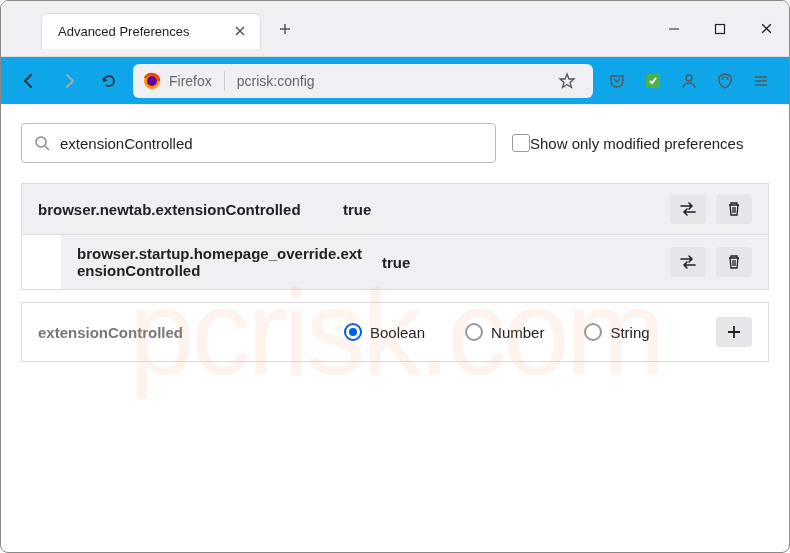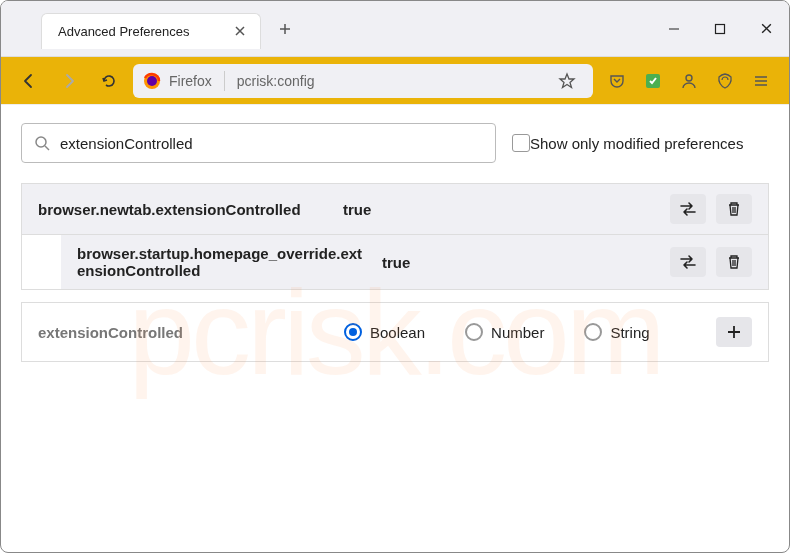--- a/index.html
+++ b/index.html
@@ -8,21 +8,21 @@
     .window-frame { border: 1px solid #888; border-radius: 8px; width: 100%; height: 100%; background: #fff; overflow: hidden; }
     
     .titlebar { height: 56px; display: flex; align-items: center; background: #f0f0f4; border-bottom: 1px solid #ddd; }
     .tab { display: flex; align-items: center; background: #fff; border-radius: 6px 6px 0 0; padding: 0 10px 0 16px; height: 36px; margin-left: 40px; margin-top: 4px; min-width: 220px; border: 1px solid #ddd; border-bottom: none; }
     .tab-title { font-size: 13px; color: #222; flex: 1; }
     .tab-close { width: 20px; height: 20px; display: flex; align-items: center; justify-content: center; border-radius: 3px; cursor: pointer; }
     .new-tab { width: 32px; height: 32px; display: flex; align-items: center; justify-content: center; margin-left: 8px; border-radius: 4px; cursor: pointer; }
     .window-controls { margin-left: auto; display: flex; }
     .win-btn { width: 46px; height: 40px; display: flex; align-items: center; justify-content: center; cursor: pointer; }
     
-    .toolbar { height: 48px; display: flex; align-items: center; padding: 0 12px; gap: 8px; background: #eab308; border-bottom: 1px solid #eee; }
+    .toolbar { height: 48px; display: flex; align-items: center; padding: 0 12px; gap: 8px; background: #0ea5e9; border-bottom: 1px solid #eee; }
     .nav-btn { width: 32px; height: 32px; display: flex; align-items: center; justify-content: center; border-radius: 4px; cursor: pointer; color: #444; }
     .nav-btn.disabled { color: #aaa; }
     .urlbar { flex: 1; display: flex; align-items: center; height: 34px; background: #f0f0f4; border-radius: 6px; padding: 0 10px; gap: 8px; }
     .urlbar .ff-logo { width: 18px; height: 18px; }
     .urlbar-text { font-size: 14px; color: #666; }
     .urlbar-sep { width: 1px; height: 20px; background: #ccc; margin: 0 4px; }
     .url-text { color: #666; font-size: 14px; }
     .star-btn { margin-left: auto; }
     .tool-icons { display: flex; gap: 4px; align-items: center; }
     .tool-icon { width: 32px; height: 32px; display: flex; align-items: center; justify-content: center; border-radius: 4px; cursor: pointer; }

